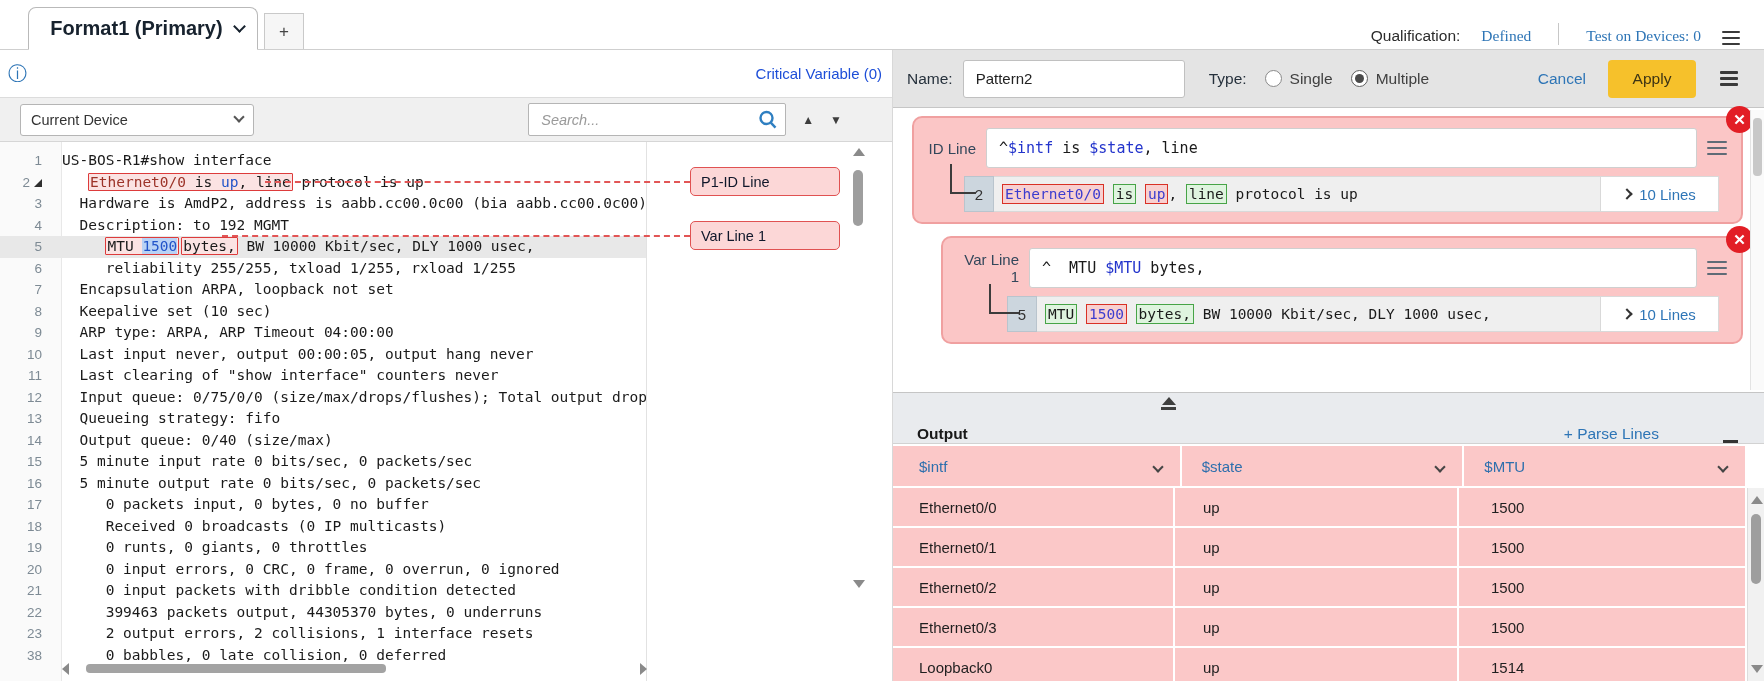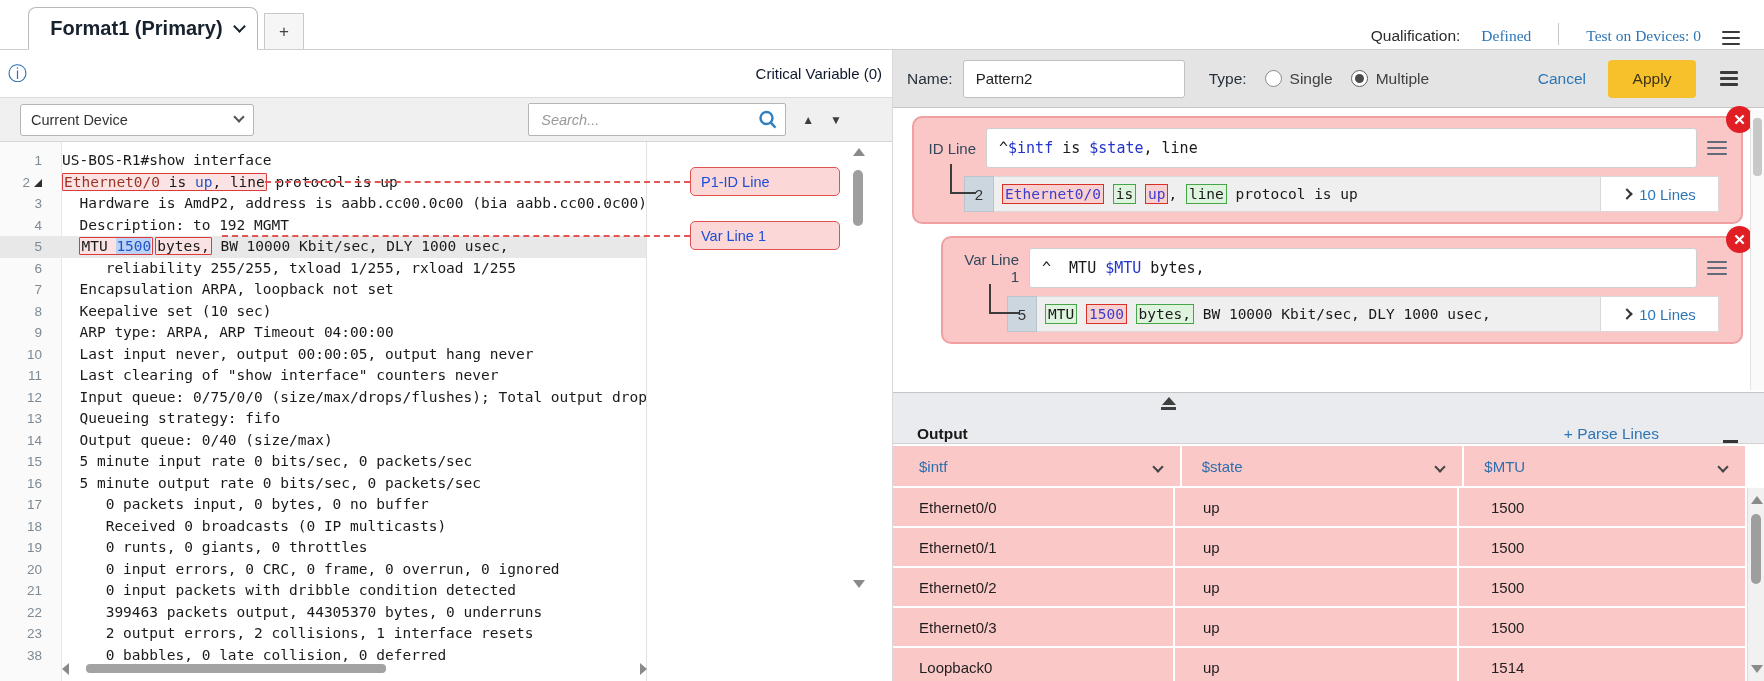--- a/index.html
+++ b/index.html
@@ -22,21 +22,21 @@
   .burger i { width:18px; height:2.5px; background:#3a3a3a; border-radius:1px; }
 
   
   .main { display:flex; height:631px; }
   .left-panel { width:893px; border-right:1px solid #d8d8d8; display:flex; flex-direction:column; background:#fff; }
   .right-panel { width:871px; display:flex; flex-direction:column; background:#fff; }
 
   
   .info-row { height:47px; display:flex; align-items:center; padding:0 10px 0 8px; }
   .info-ic { color:#2e75b6; font-size:19px; line-height:1; }
-  .crit { margin-left:auto; font-size:15px; color:#0f172a; }
+  .crit { margin-left:auto; font-size:15px; color:#1d4ed8; }
 
   
   .ltoolbar { height:45px; background:#f0f0f0; border-top:1px solid #dcdcdc; border-bottom:1px solid #d6d6d6;
               display:flex; align-items:center; padding:0 50px 0 20px; }
   .select { width:234px; height:32px; background:#fff; border:1px solid #b5b5b5; border-radius:3px;
             display:flex; align-items:center; padding:0 10px; font-size:14.5px; color:#333; }
   .select .chev { width:8px; height:8px; border-color:#555; border-width:2px; margin-left:auto; }
   .search { margin-left:auto; width:258px; height:33px; background:#fff; border:1px solid #b5b5b5; border-radius:2px;
             display:flex; align-items:center; padding:0 6px 0 12px; }
   .search input { border:none; outline:none; flex:1; font-size:14.5px; font-style:italic; color:#555; background:transparent;
@@ -47,29 +47,29 @@
   
   .code-area { position:relative; flex:1; background:#fff; }
   .code-viewport { position:absolute; left:0; top:0; bottom:0; width:647px; overflow:hidden; border-right:1px solid #e2e2e2; }
   .gutter-bg { position:absolute; left:0; top:0; bottom:0; width:62px; background:#fafafa; border-right:1px solid #e8e8e8; }
   .code-lines { position:absolute; left:0; top:8px; right:0; }
   .cl { display:flex; height:21.5px; line-height:21.5px; font-family:"DejaVu Sans Mono", monospace; font-size:14.5px; color:#1a1a1a; white-space:pre; }
   .cl.active { background:#e8e8e8; }
   .ln { width:48px; padding-right:6px; text-align:right; flex-shrink:0; color:#7d8a94; font-family:"Liberation Sans", sans-serif; font-size:13.5px; }
   .fold { display:inline-block; width:0; height:0; border-bottom:8px solid #2f2f2f; border-left:8px solid transparent; margin-left:4px; }
   .cl-text { padding-left:14px; white-space:pre; }
-  .hl-red { border:1px solid #dd3b3b; background:#fbe3e3; border-radius:1px; padding:0 1px; }
+  .hl-red { border:1px solid #dd3b3b; background:#fbe3e3; border-radius:1px; padding:0 1px;margin-left:26px; }
   .hl-gap { margin-left:2px; }
   .t-maroon { color:#9c3328; }
   .t-blue { color:#2254c9; }
   .sel-blue { background:#b9d2f5; }
 
   .dash { position:absolute; border-top:2px dashed #e25555; }
   .ann-label { position:absolute; width:150px; height:29px; background:#fcd7d7; border:1.5px solid #e05252; border-radius:5px;
-               display:flex; align-items:center; padding-left:10px; font-size:14.5px; color:#1d4ed8; }
+               display:flex; align-items:center; padding-left:10px; font-size:14.5px; color:#0f172a; }
 
   
   .vsb { position:absolute; width:17px; }
   .tri-up, .tri-dn { position:absolute; left:3px; width:0; height:0; border-left:6px solid transparent; border-right:6px solid transparent; }
   .tri-up { border-bottom:8px solid #8a8a8a; }
   .tri-dn { border-top:8px solid #8a8a8a; }
   .vsb-thumb { position:absolute; left:3px; width:10px; background:#9e9e9e; border-radius:5px; }
   .hsb { position:absolute; height:13px; }
   .hsb-thumb { position:absolute; top:2px; height:9px; background:#a3a3a3; border-radius:4px; }
   .tri-l, .tri-r { position:absolute; top:1px; width:0; height:0; border-top:6px solid transparent; border-bottom:6px solid transparent; }

